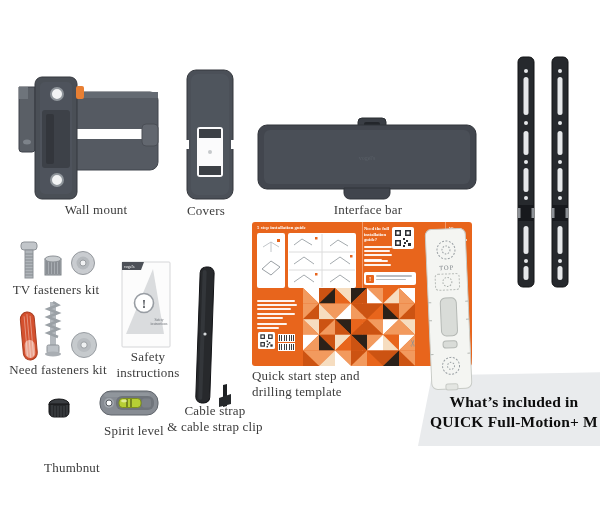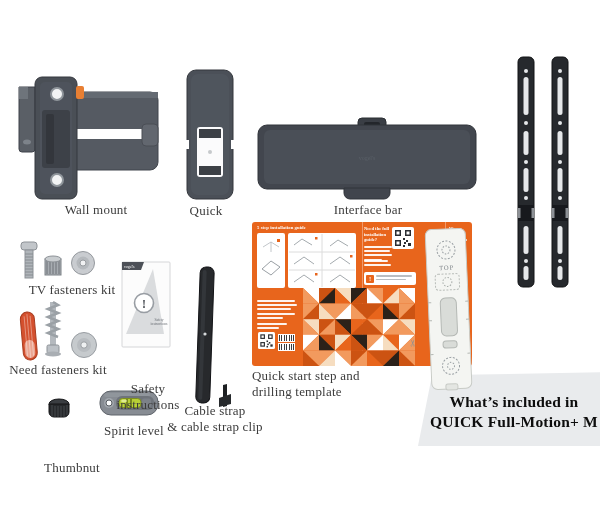--- a/index.html
+++ b/index.html
@@ -67,21 +67,21 @@
   <svg class="abs" style="left:184px;top:68px;" width="52" height="134" viewBox="0 0 52 134">
     <rect x="3" y="2" width="46" height="129" rx="9" fill="#4b5058" stroke="#34373d"></rect>
     <rect x="7" y="6" width="38" height="121" rx="7" fill="#545962" opacity=".55"></rect>
     <rect x="13" y="59" width="26" height="50" rx="3" fill="#fbfbfc"></rect>
     <rect x="15" y="61" width="22" height="9" fill="#3c4046"></rect>
     <rect x="15" y="98" width="22" height="9" fill="#3c4046"></rect>
     <rect x="0" y="72" width="5" height="9" fill="#ffffff"></rect>
     <rect x="47" y="72" width="5" height="9" fill="#ffffff"></rect>
     <circle cx="26" cy="84" r="2" fill="#c6c9cc"></circle>
   </svg>
-  <div class="lbl" style="left:168px;top:203px;width:76px;">Quick</div>
+  <div class="lbl" style="left:168px;top:203px;width:76px;">Covers</div>
 
   <svg class="abs" style="left:254px;top:108px;" width="226" height="94" viewBox="0 0 226 94">
     <rect x="104" y="10" width="28" height="22" rx="4" fill="#3a3e45" stroke="#2b2e33"></rect>
     <rect x="110" y="14" width="16" height="9" rx="2" fill="#23262b"></rect>
     <rect x="4" y="17" width="218" height="64" rx="9" fill="#42464e" stroke="#31343a"></rect>
     <rect x="10" y="22" width="206" height="54" rx="6" fill="#4a4f57"></rect>
     <text x="113" y="52" text-anchor="middle" font-size="6" fill="#5d636b" opacity=".8">vogel's</text>
     <path d="M90 80 h46 v5 a6 6 0 0 1 -6 6 h-34 a6 6 0 0 1 -6 -6 z" fill="#41454d" stroke="#31343a"></path>
   </svg>
   <div class="lbl" style="left:308px;top:202px;width:120px;">Interface bar</div>
@@ -131,21 +131,21 @@
       <rect x="29" y="21" width="16" height="16" fill="#a7acb1" stroke="#7d8287"></rect>
       <path d="M31 22v14M34 22v14M37 22v14M40 22v14M43 22v14" stroke="#6e7378" stroke-width="1"></path>
       <ellipse cx="37" cy="21" rx="8" ry="3" fill="#c9cdd0" stroke="#8d9297"></ellipse>
     </g>
     <g>
       <circle cx="67" cy="25" r="11.5" fill="#c9ccd0" stroke="#95999e"></circle>
       <circle cx="67" cy="25" r="6.5" fill="#b5b9bd"></circle>
       <circle cx="67" cy="25" r="3" fill="#f1f2f3" stroke="#999da1"></circle>
     </g>
   </svg>
-  <div class="lbl" style="left:24px;top:282px;width:96px;">TV fasteners kit</div>
+  <div class="lbl" style="left:8px;top:282px;width:96px;">TV fasteners kit</div>
 
   <svg class="abs" style="left:14px;top:298px;" width="88" height="68" viewBox="0 0 88 68">
     <g transform="rotate(-5 15 40)">
       <rect x="8" y="14" width="14" height="48" rx="7" fill="#d4502e" stroke="#a83c20"></rect>
       <rect x="10" y="42" width="10" height="18" rx="5" fill="#eeb4a2" opacity=".85"></rect>
       <path d="M12 18v40M15 16v44M18 18v40" stroke="#ffffff" stroke-width=".8" opacity=".45"></path>
     </g>
     <g>
       <rect x="36" y="4" width="6" height="44" fill="#b4b9be"></rect>
       <path d="M39 4 l5 3 l-10 4 l10 4 l-10 4 l10 4 l-10 4 l10 4 l-10 4 l10 4" stroke="#9ba1a6" stroke-width="2.6" fill="none"></path>
@@ -165,21 +165,21 @@
       <rect x="4" y="6" width="48" height="85" rx="1" fill="#fcfcfc" stroke="#d5d6d8"></rect>
       <polygon points="35,13 8,78 46,78" fill="#dadcde"></polygon>
       <polygon points="4,6 26,6 23,14 4,14" fill="#4d5158"></polygon>
       <text x="6" y="11.5" font-size="3.8" fill="#ffffff">vogel's</text>
       <circle cx="26" cy="47" r="9.5" fill="#ffffff" stroke="#989da3" stroke-width="1.6"></circle>
       <text x="26" y="51.5" text-anchor="middle" font-size="12" font-weight="bold" fill="#4d5157">!</text>
     </svg>
     <div class="safety-tiny">Safety
 instructions</div>
   </div>
-  <div class="lbl" style="left:108px;top:349px;width:80px;margin-top:32px;">Safety
+  <div class="lbl" style="left:108px;top:349px;width:80px;">Safety
 instructions</div>
 
   <div class="guide">
     <div class="fold" style="left:110px;"></div>
     <div class="fold" style="left:193px;"></div>
     <div class="g-h1">5 step installation guide</div>
 
     <div class="g-box" style="left:5px;top:11px;width:28px;height:55px;">
       <svg width="28" height="55" viewBox="0 0 28 55">
         <polyline points="5,36 14,28 23,34 14,42 5,36" fill="none" stroke="#9aa0a5" stroke-width="1"></polyline>

